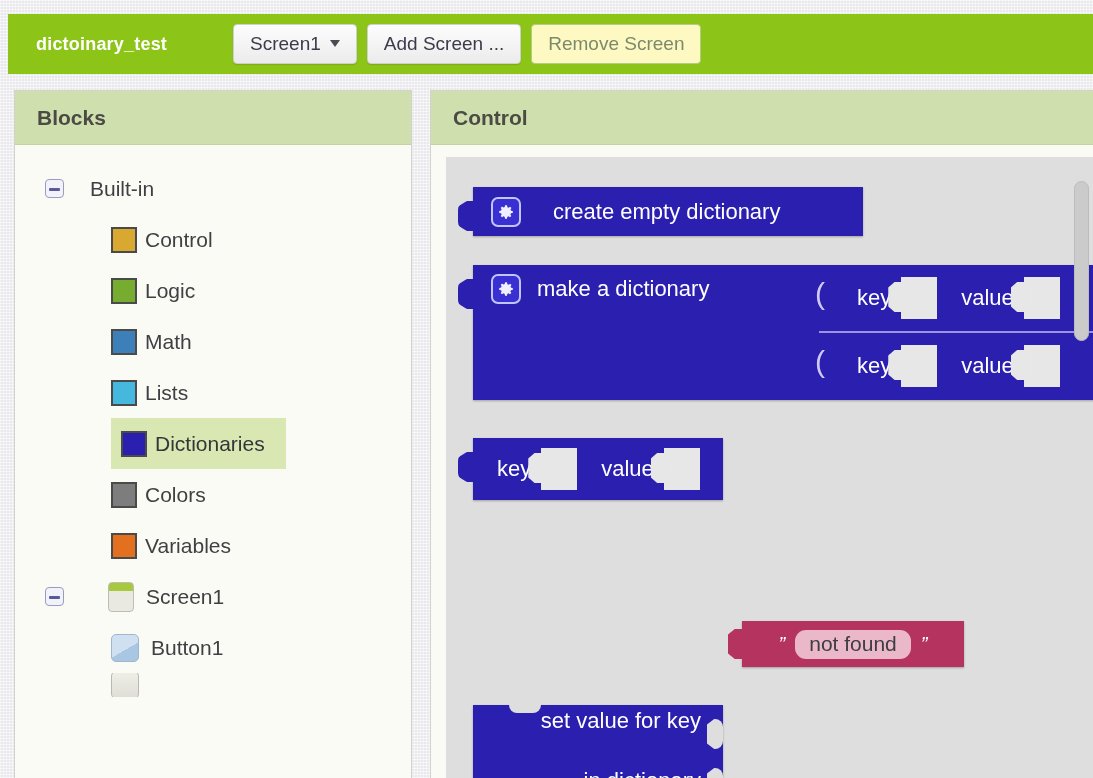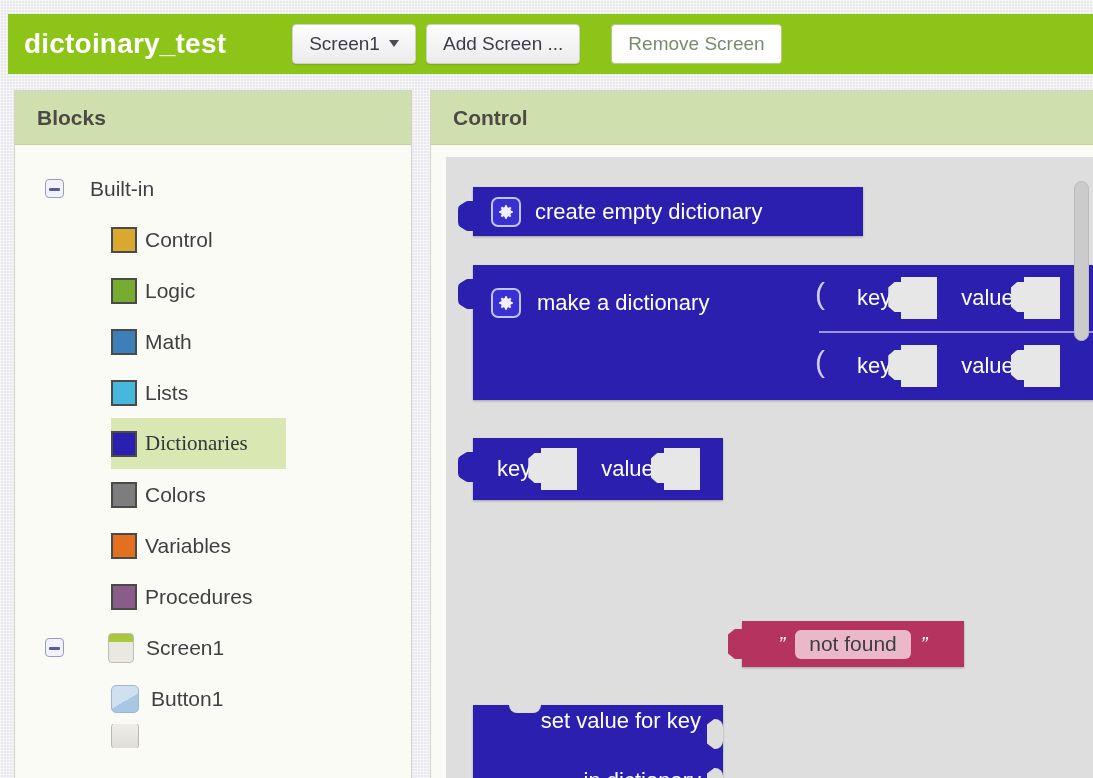--- a/index.html
+++ b/index.html
@@ -19,49 +19,48 @@
 
   
   #topbar {
     position: absolute; left: 8px; top: 14px;
     width: 1085px; height: 60px;
     background: #8cc417;
     display: flex; align-items: center;
   }
   #project-title {
     color: #ffffff;
-    font-size: 28px;
+    font-size: 18px;
     font-weight: bold;
-    margin-left: 16px;
+    margin-left: 28px;
     letter-spacing: .2px;
     white-space: nowrap;
   }
   #screen-controls {
     display: flex; align-items: center; gap: 10px;
     margin-left: 66px;
   }
   .btn {
     background: linear-gradient(#fdfdfd, #ebebeb);
     border: 1px solid #cfcfcf;
     border-radius: 4px;
     color: #3b3b4a;
     font-size: 19px;
     padding: 9px 16px;
     white-space: nowrap;
     box-shadow: 0 1px 1px rgba(0,0,0,.12);
     cursor: pointer;
     line-height: 1.1;
   }
   .btn.disabled {
-    background: #ffffff;
+    background: #fef9c3;
     border-color: #b0cd82;
     color: #7c8a6b;
     box-shadow: none;
     cursor: default;
-    margin-left: 21px;
   }
   #screen-picker { display: flex; align-items: center; gap: 9px; }
   .caret {
     width: 0; height: 0;
     border-left: 5px solid transparent;
     border-right: 5px solid transparent;
     border-top: 7px solid #4a4a55;
     display: inline-block;
   }
 
@@ -215,30 +214,30 @@
     content: "";
     position: absolute; left: -13px; top: 5px;
     width: 14px; height: 30px;
     background: #e7e7e7;
     clip-path: polygon(100% 0%, 45% 0%, 0% 18%, 0% 82%, 45% 100%, 100% 100%);
   }
 
   #blk-create {
     left: 27px; top: 30px;
     width: 390px; height: 49px;
-    display: flex; align-items: center; gap: 14px;
+    display: flex; align-items: center; gap: 32px;
     padding-left: 18px;
   }
 
   #blk-make {
     left: 27px; top: 108px;
     width: 637px; height: 135px;
   }
   #blk-make .mk-label {
-    position: absolute; left: 18px; top: 23px;
+    position: absolute; left: 18px; top: 9px;
     display: flex; align-items: center; gap: 16px; justify-content: center;
   }
   #blk-make .mk-paren {
     position: absolute;
     color: #cfcbf5;
     font-size: 30px;
     left: 342px;
   }
   .pair-row {
     position: absolute;
@@ -305,21 +304,21 @@
   #blk-text::before {
     content: "";
     position: absolute; left: -14px; top: 8px;
     width: 15px; height: 30px;
     background: #b5345f;
     clip-path: polygon(100% 0%, 45% 0%, 0% 18%, 0% 82%, 45% 100%, 100% 100%);
   }
   .quote { font-size: 20px; font-style: italic; color: #ffffff; }
   .text-field {
     background: #eab8c8;
-    border-radius: 6px;
+    border-radius: 11px;
     color: #3d3d42;
     font-size: 21px;
     padding: 2px 14px 3px;
     white-space: nowrap;
   }
 
   #show-warnings {
     position: absolute;
     left: 30px; top: 555px;
     width: 230px; height: 32px;
@@ -370,39 +369,35 @@
       <span class="swatch" style="background:#3d7fb8"></span>
       <span class="tree-label">Math</span>
     </div>
 
 
     <div class="tree-row child">
       <span class="swatch" style="background:#46b8dd"></span>
       <span class="tree-label">Lists</span>
     </div>
 
-    <div class="tree-row child hl" style="width:175px;margin-left:96px;padding-left:0;font-family:Liberation Serif, serif;">
+    <div class="tree-row child hl" style="width:175px;margin-left:96px;padding-left:10px;">
       <span class="swatch" style="background:#2b1fb0"></span>
       <span class="tree-label">Dictionaries</span>
     </div>
 
     <div class="tree-row child">
       <span class="swatch" style="background:#7d7d7d"></span>
       <span class="tree-label">Colors</span>
     </div>
 
     <div class="tree-row child">
       <span class="swatch" style="background:#e2701f"></span>
       <span class="tree-label">Variables</span>
     </div>
 
-    <div class="tree-row child">
-      <span class="swatch" style="background:#8a5c8a"></span>
-      <span class="tree-label">Procedures</span>
-    </div>
 
     <div class="tree-row" style="padding-left:30px;">
       <span class="toggle"></span>
       <span class="comp-icon screen" style="margin-left:44px;"></span>
       <span class="tree-label">Screen1</span>
     </div>
 
     <div class="tree-row child2">
       <span class="comp-icon button"></span>
       <span class="tree-label">Button1</span>

